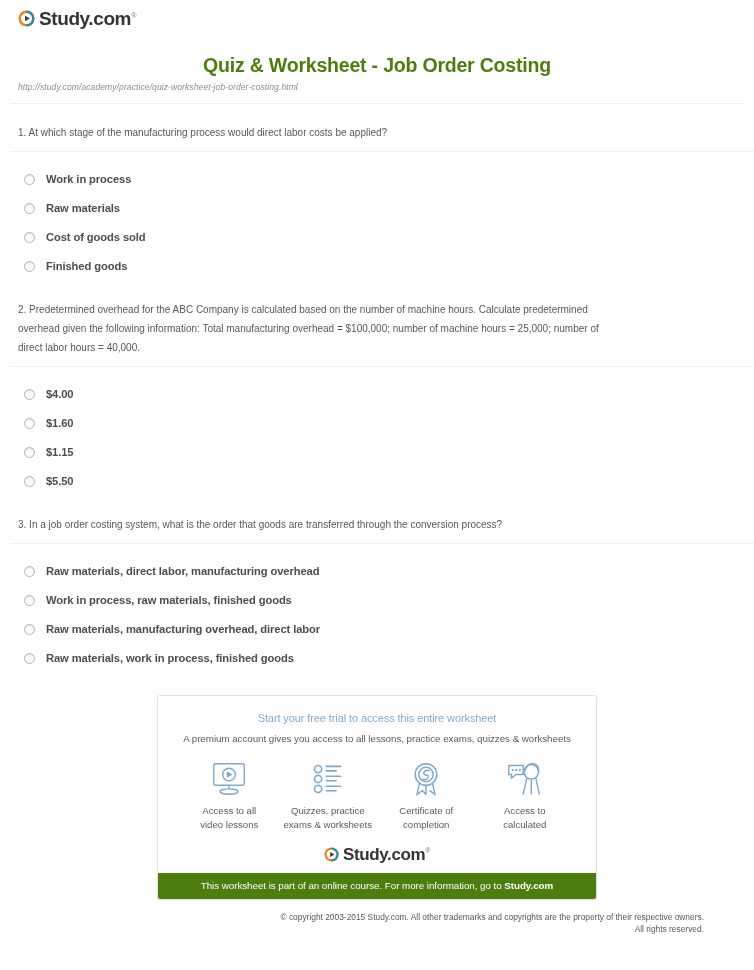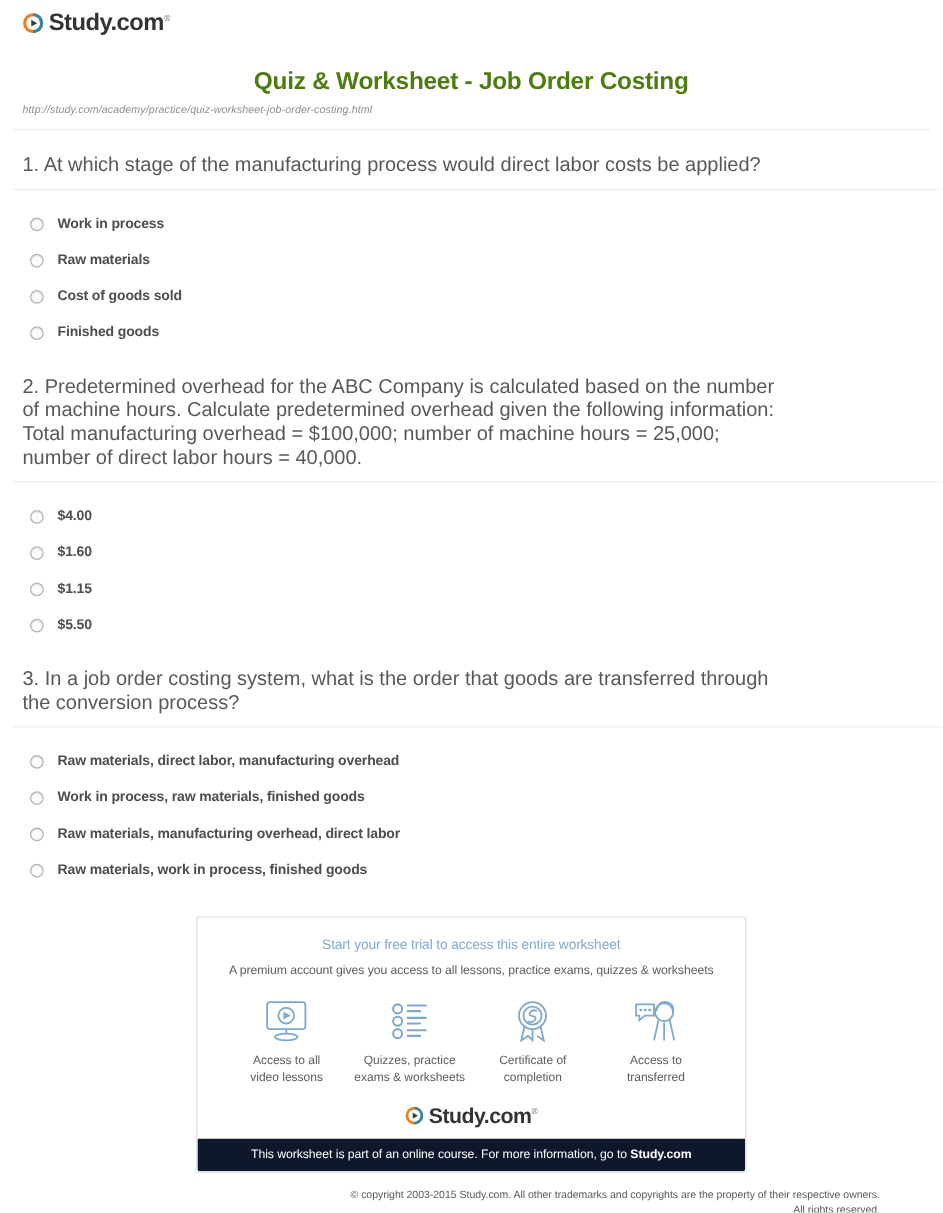--- a/index.html
+++ b/index.html
@@ -82,21 +82,21 @@
   }
 
   
   .questions {
     padding: 0 8px;
   }
   .question-block {
     padding-top: 19px;
   }
   .question-text {
-    font-size: 16px;
+    font-size: 10px;
     line-height: 19px;
     color: #585858;
     margin: 0;
     max-width: 604px;
   }
   .q-divider {
     border: 0;
     border-top: 1px solid #f0f0f0;
     margin: 9px -18px 0 -8px;
   }
@@ -187,21 +187,21 @@
   }
   .promo-logo-row {
     display: flex;
     justify-content: center;
     padding-top: 14px;
   }
   .promo-logo .logo-word { font-size: 17px; }
   .promo-logo .logo-mark { width: 15px; height: 15px; flex-basis: 15px; }
 
   .promo-bar {
-    background: #0f172a;
+    background: #4d7c0f;
     color: #ffffff;
     text-align: center;
     font-size: 9.8px;
     padding: 7px 0 8px 0;
     letter-spacing: -0.05px;
   }
   .promo-bar b { font-weight: bold; }
 
   
   .copyright {
@@ -366,21 +366,21 @@
             <div class="feature-icon">
               <svg viewBox="0 0 44 40" width="40" height="36" fill="none" stroke="#7FA8CB" stroke-width="1.6" aria-hidden="true">
                 <path d="M4 5 h16 v10 h-8 l-5 4 v-4 h-3 z"></path>
                 <path d="M8 10 h0.5 M12 10 h0.5 M16 10 h0.5" stroke-linecap="round" stroke-width="2.2"></path>
                 <circle cx="29" cy="12" r="8"></circle>
                 <path d="M22 11 q2 -9 9 -8 q7 1 6 9"></path>
                 <path d="M24 19 L20 37 M34 19 L38 37 M29 21 v16"></path>
               </svg>
             </div>
             <div class="feature-label">
-              <span>Access to</span><br><span>transferred</span>
+              <span>Access to</span><br><span>calculated</span>
             </div>
           </div>
 
         </div>
 
         <div class="promo-logo-row">
           <div class="logo promo-logo">
             <span class="logo-mark">
               <svg viewBox="0 0 34 34" width="15" height="15" aria-hidden="true">
                 <circle cx="17" cy="17" r="16" fill="#F07D22"></circle>

